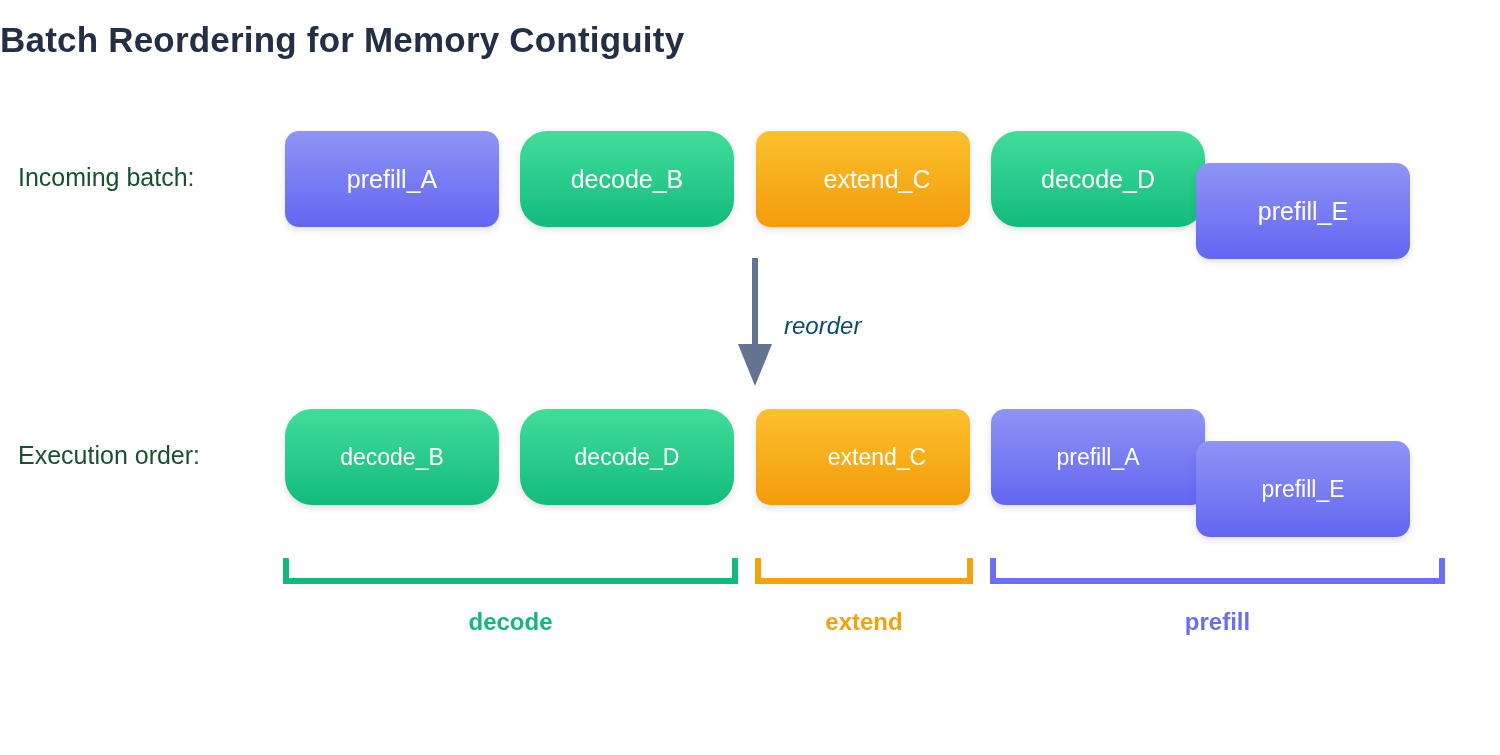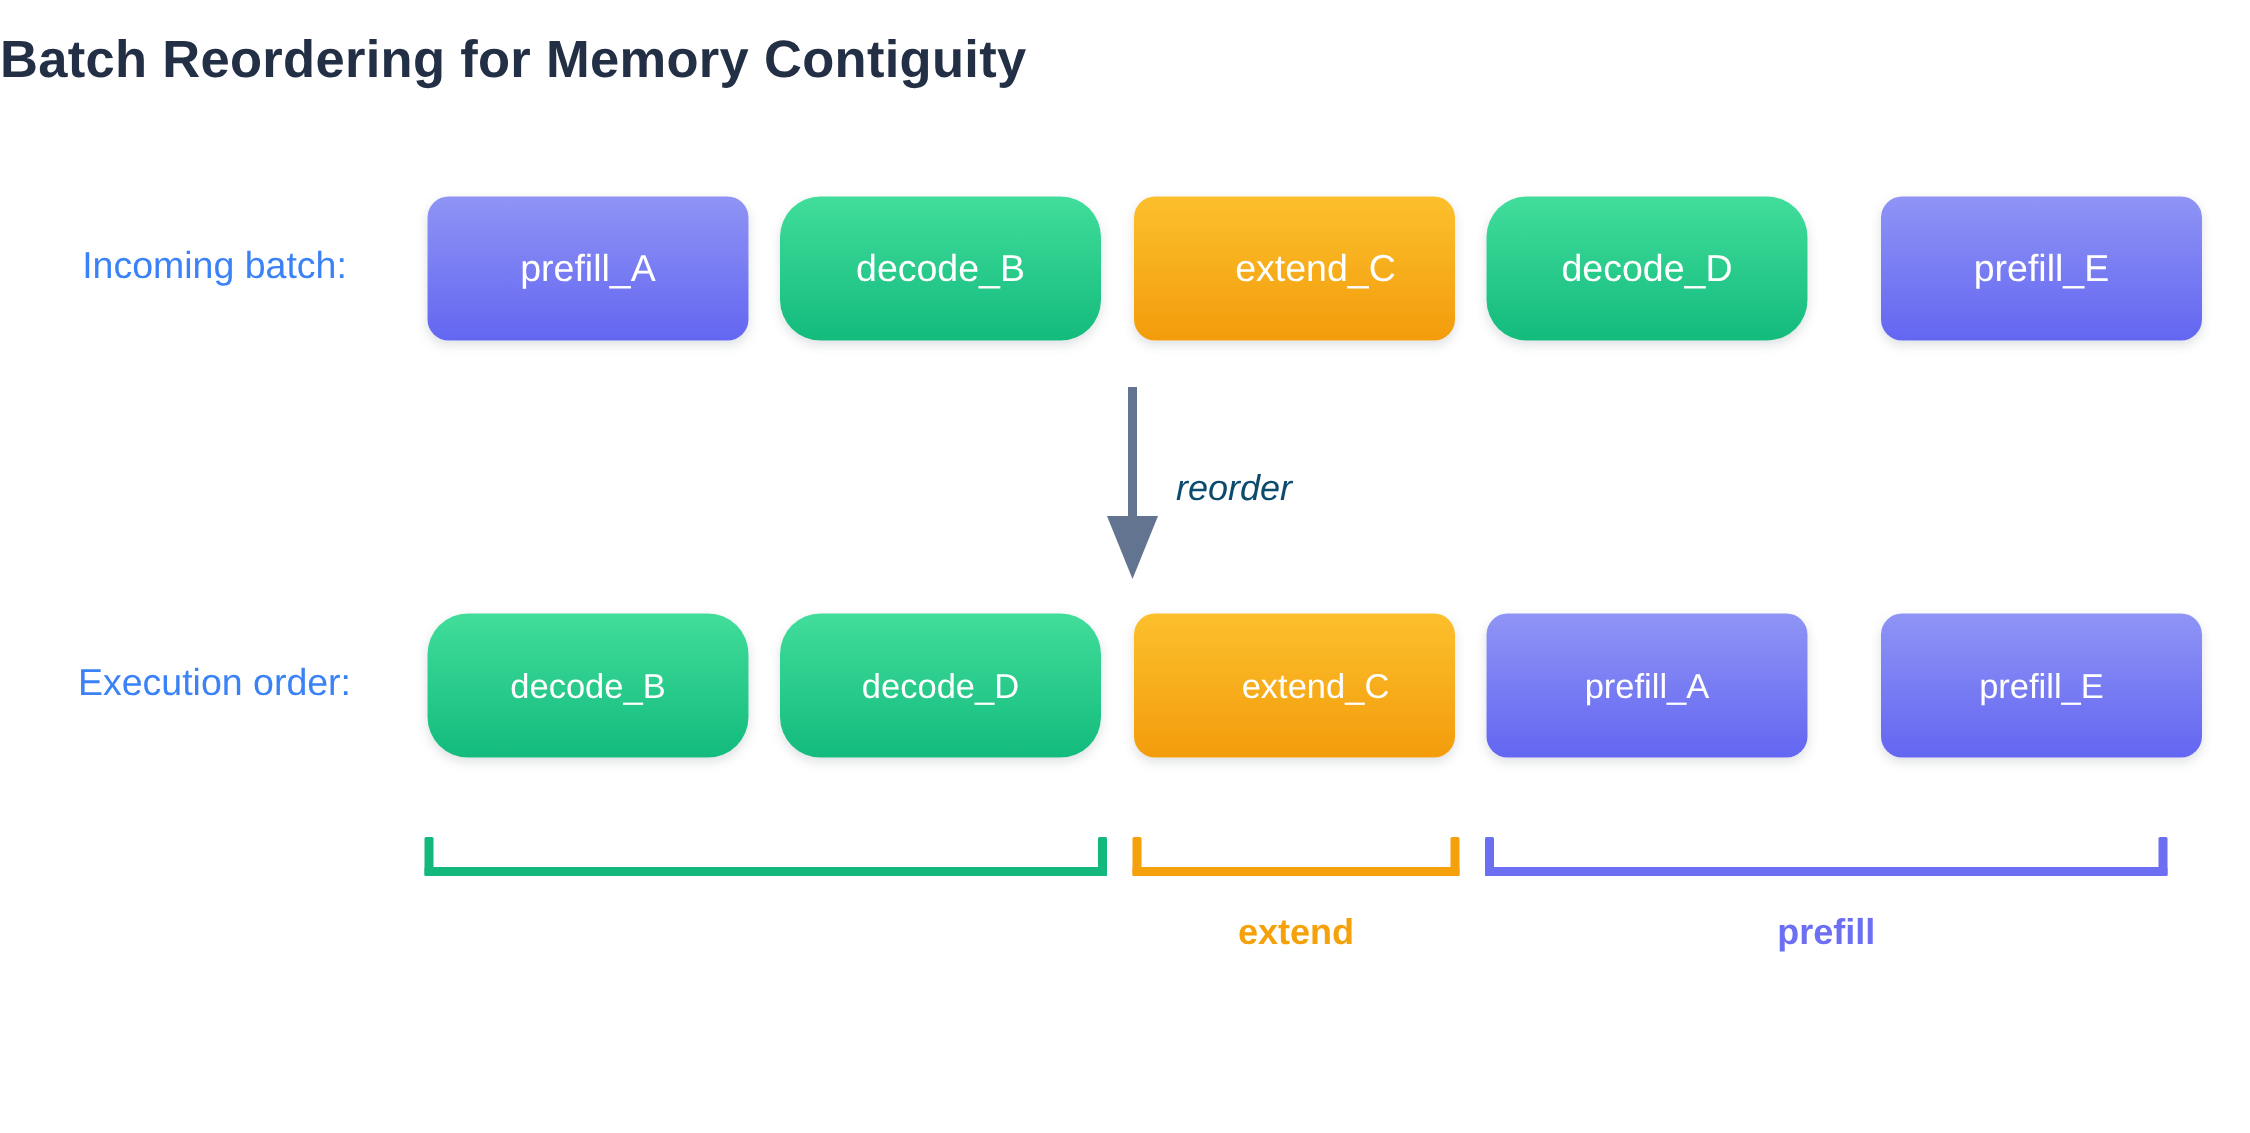--- a/index.html
+++ b/index.html
@@ -30,23 +30,23 @@
     font-size: 35px;
     font-weight: bold;
     color: #232f45;
     letter-spacing: 0.2px;
   }
 
   
   .row-label {
     position: absolute;
     width: 250px;
-    text-align: center;
+    text-align: left;
     font-size: 25px;
-    color: #3b82f6;
+    color: #14532d;
     white-space: nowrap;
   }
   .row-label.incoming { left: 18px; top: 163px; }
   .row-label.execution { left: 18px; top: 441px; }
 
   
   .row {
     position: absolute;
     left: 285px;
     height: 96px;
@@ -67,21 +67,21 @@
     font-size: 25px;
     box-shadow: 0 3px 7px rgba(60,70,90,0.17);
     box-sizing: border-box;
   }
   .row.r2 .box { font-size: 23px; }
 
   .box.slot0 { left: 0px; }
   .box.slot1 { left: 235px; }
   .box.slot2 { left: 471px; }
   .box.slot3 { left: 706px; }
-  .box.slot4 { left: 969px; }
+  .box.slot4 { left: 911px; margin-top: 32px; }
 
   .c-decode  { background: linear-gradient(180deg, #41dd9b 0%, #13bb7c 100%); border-radius: 27px; }
   .c-extend  { background: linear-gradient(180deg, #fcc02c 0%, #f39c0c 100%); padding-left: 28px; }
   .c-prefill { background: linear-gradient(180deg, #8f94f5 0%, #6366f1 100%); text-align: center; }
 
   
   .arrow-wrap {
     position: absolute;
     left: 700px;
     top: 258px;
@@ -232,17 +232,18 @@
     <div class="tick l bk-extend"></div>
     <div class="bar bk-extend"></div>
     <div class="tick r bk-extend"></div>
   </div>
   <div class="bracket b-prefill">
     <div class="tick l bk-prefill"></div>
     <div class="bar bk-prefill"></div>
     <div class="tick r bk-prefill"></div>
   </div>
 
+  <div class="bracket-label l-decode">decode</div>
   <div class="bracket-label l-extend">extend</div>
   <div class="bracket-label l-prefill">prefill</div>
 
 
 </div>
 
 </body></html>

